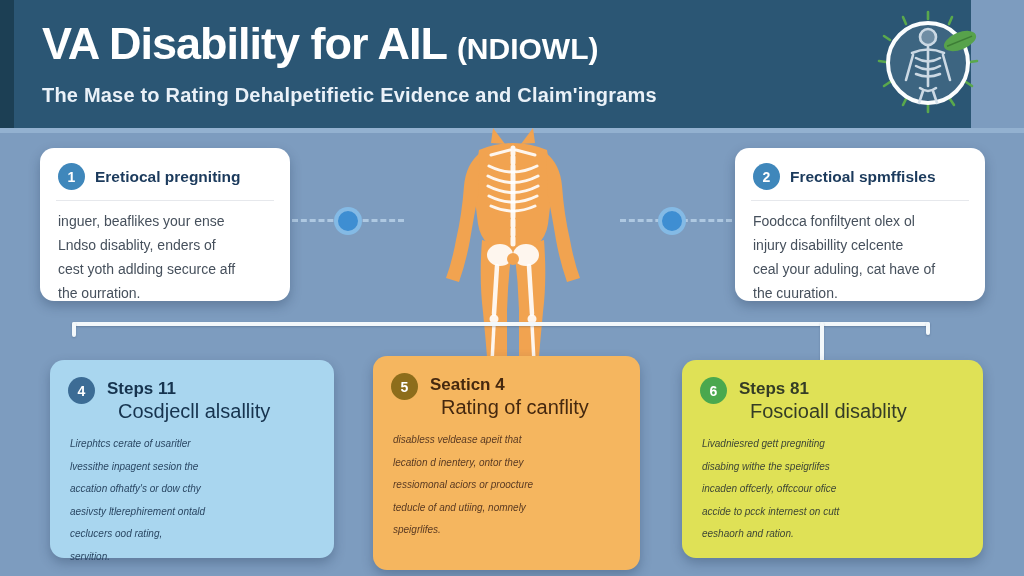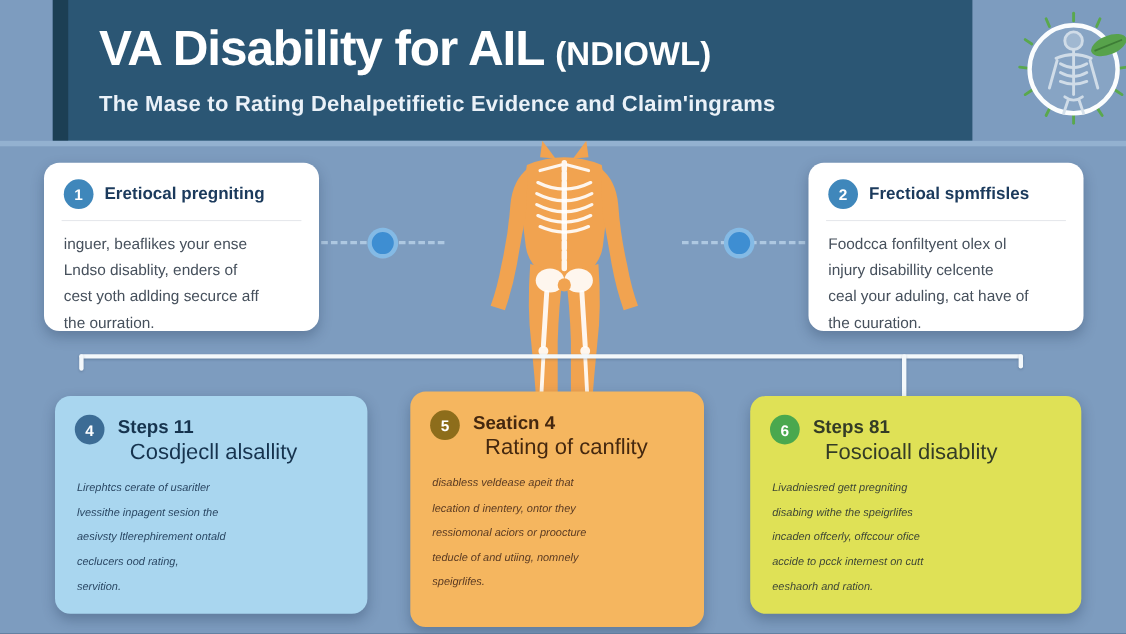--- a/index.html
+++ b/index.html
@@ -2,21 +2,21 @@
 <html><head>
 <meta charset="utf-8">
 <style>
   html,body{margin:0;padding:0;background:#55708e;}
   .stage{
     position:relative;width:1024px;height:576px;overflow:hidden;
     font-family:"Liberation Sans",sans-serif;
     background:#7d9cbf;
   }
   
-  .header{position:absolute;left:0;top:0;width:836px;height:128px;background:#2b5674;margin-left:48px;}
+  .header{position:absolute;left:0;top:0;width:971px;height:128px;background:#2b5674;}
   .header-leftstrip{position:absolute;left:0;top:0;width:14px;height:128px;background:#1c3f54;}
   .header-underline{position:absolute;left:0;top:128px;width:1024px;height:5px;background:#93b1d0;}
   .title-row{position:absolute;left:42px;top:18px;white-space:nowrap;color:#ffffff;}
   .title-main{font-size:45px;font-weight:800;letter-spacing:-1px;}
   .title-paren{font-size:30px;font-weight:800;letter-spacing:0;margin-left:10px;}
   .subtitle{position:absolute;left:42px;top:84px;font-size:20px;font-weight:700;color:#eaf1f8;letter-spacing:.2px;}
   .logo-wrap{position:absolute;left:872px;top:6px;width:112px;height:112px;}
   
   .card-white{
     position:absolute;width:250px;height:153px;background:#ffffff;border-radius:14px;
@@ -199,20 +199,21 @@
     <div class="card-head">
       <div class="badge badge-navy">4</div>
       <div class="title-block">
         <div class="t1">Steps 11</div>
         <div class="t2">Cosdjecll alsallity</div>
       </div>
     </div>
     <div class="card-body">
       <div>Lirephtcs cerate of usaritler</div>
       <div>lvessithe inpagent sesion the</div>
+      <div>accation ofhatfy's or dow cthy</div>
       <div>aesivsty ltlerephirement ontald</div>
       <div>ceclucers ood rating,</div>
       <div>servition.</div>
     </div>
   </div>
 
   <div class="card-bottom card-orange">
     <div class="card-head">
       <div class="badge badge-olive">5</div>
       <div class="title-block">

